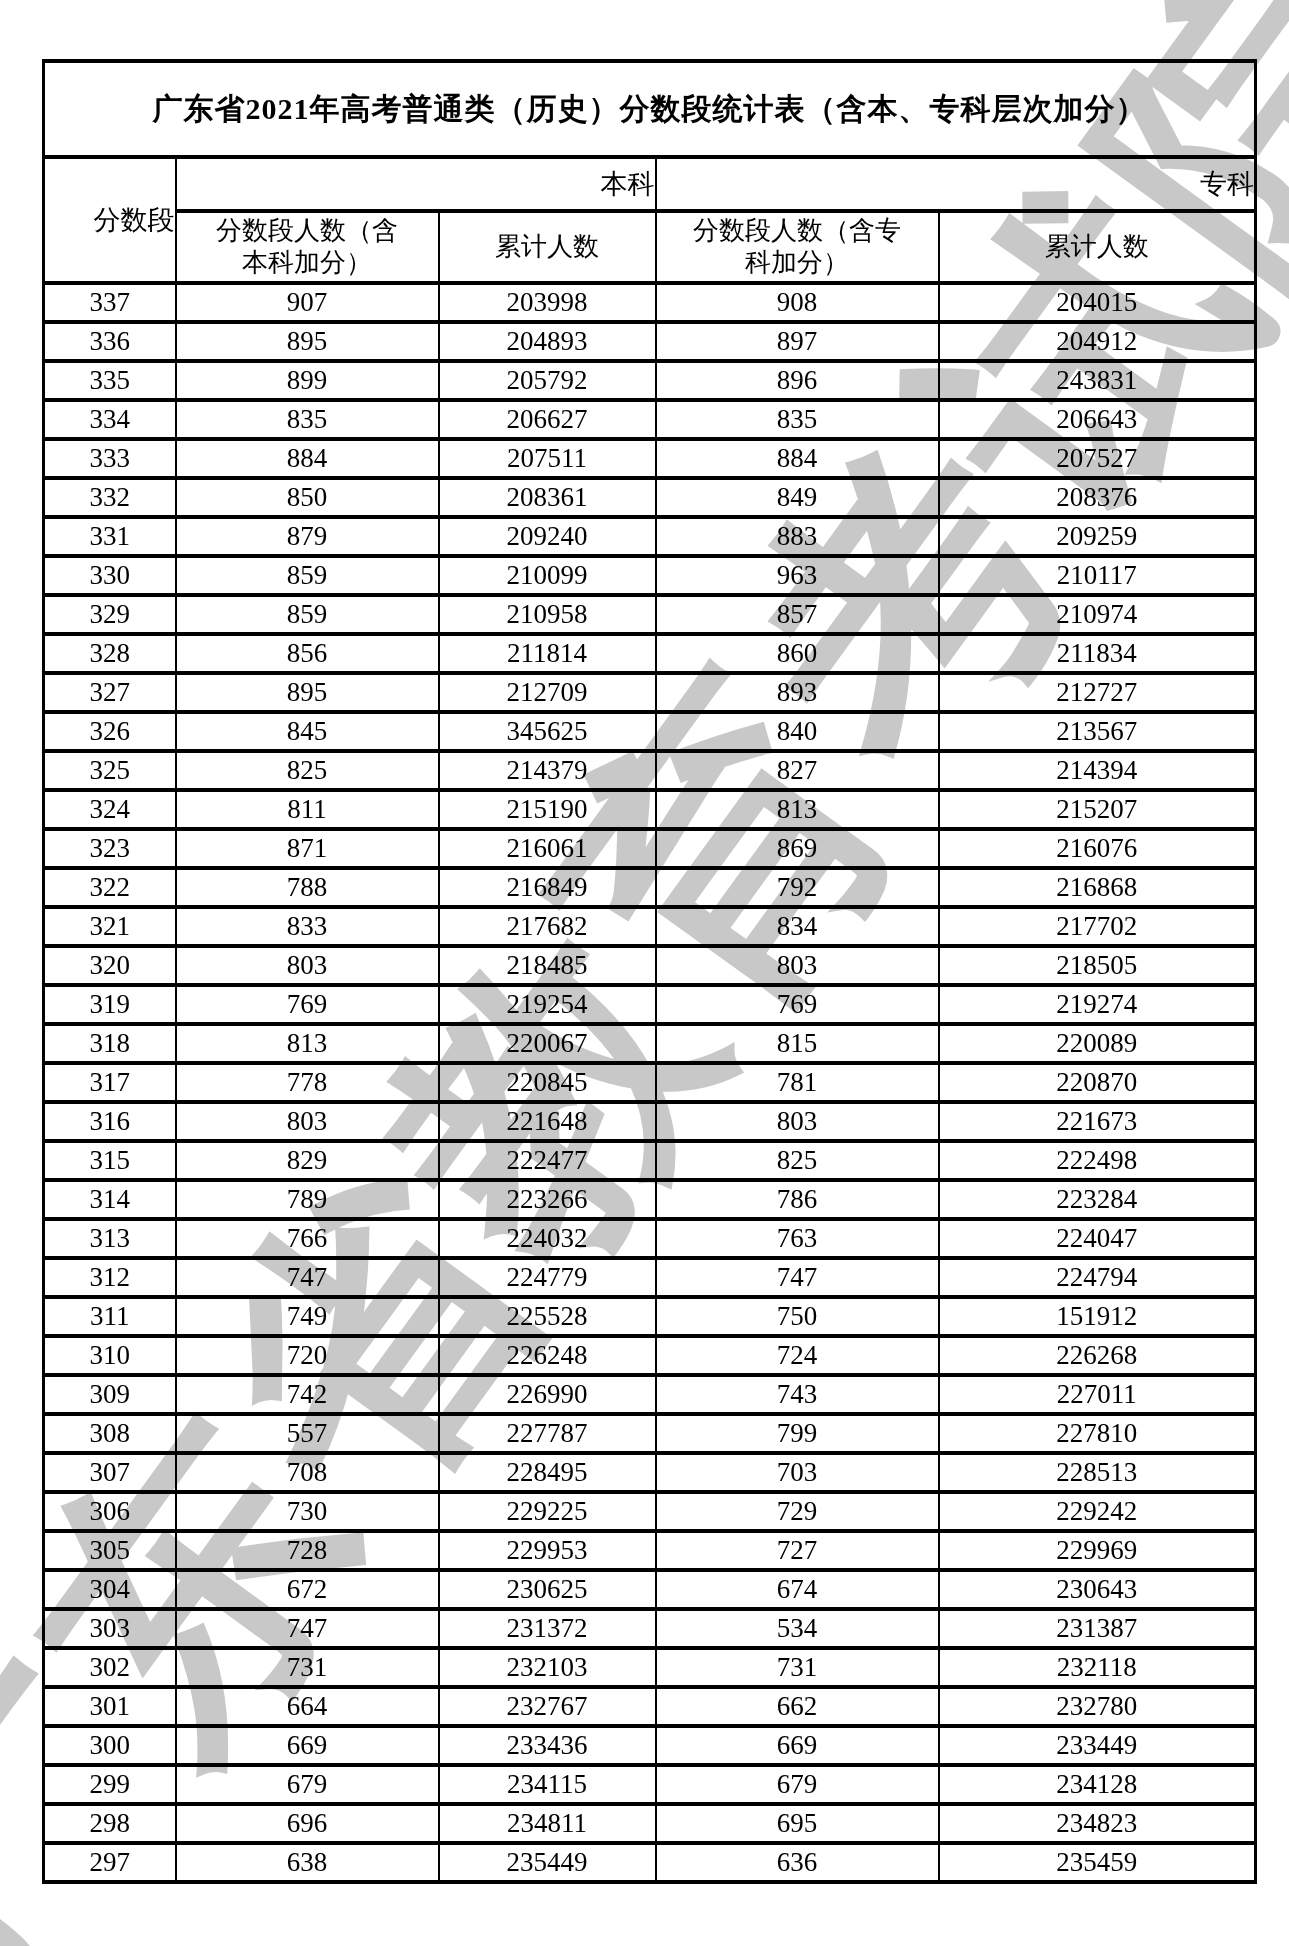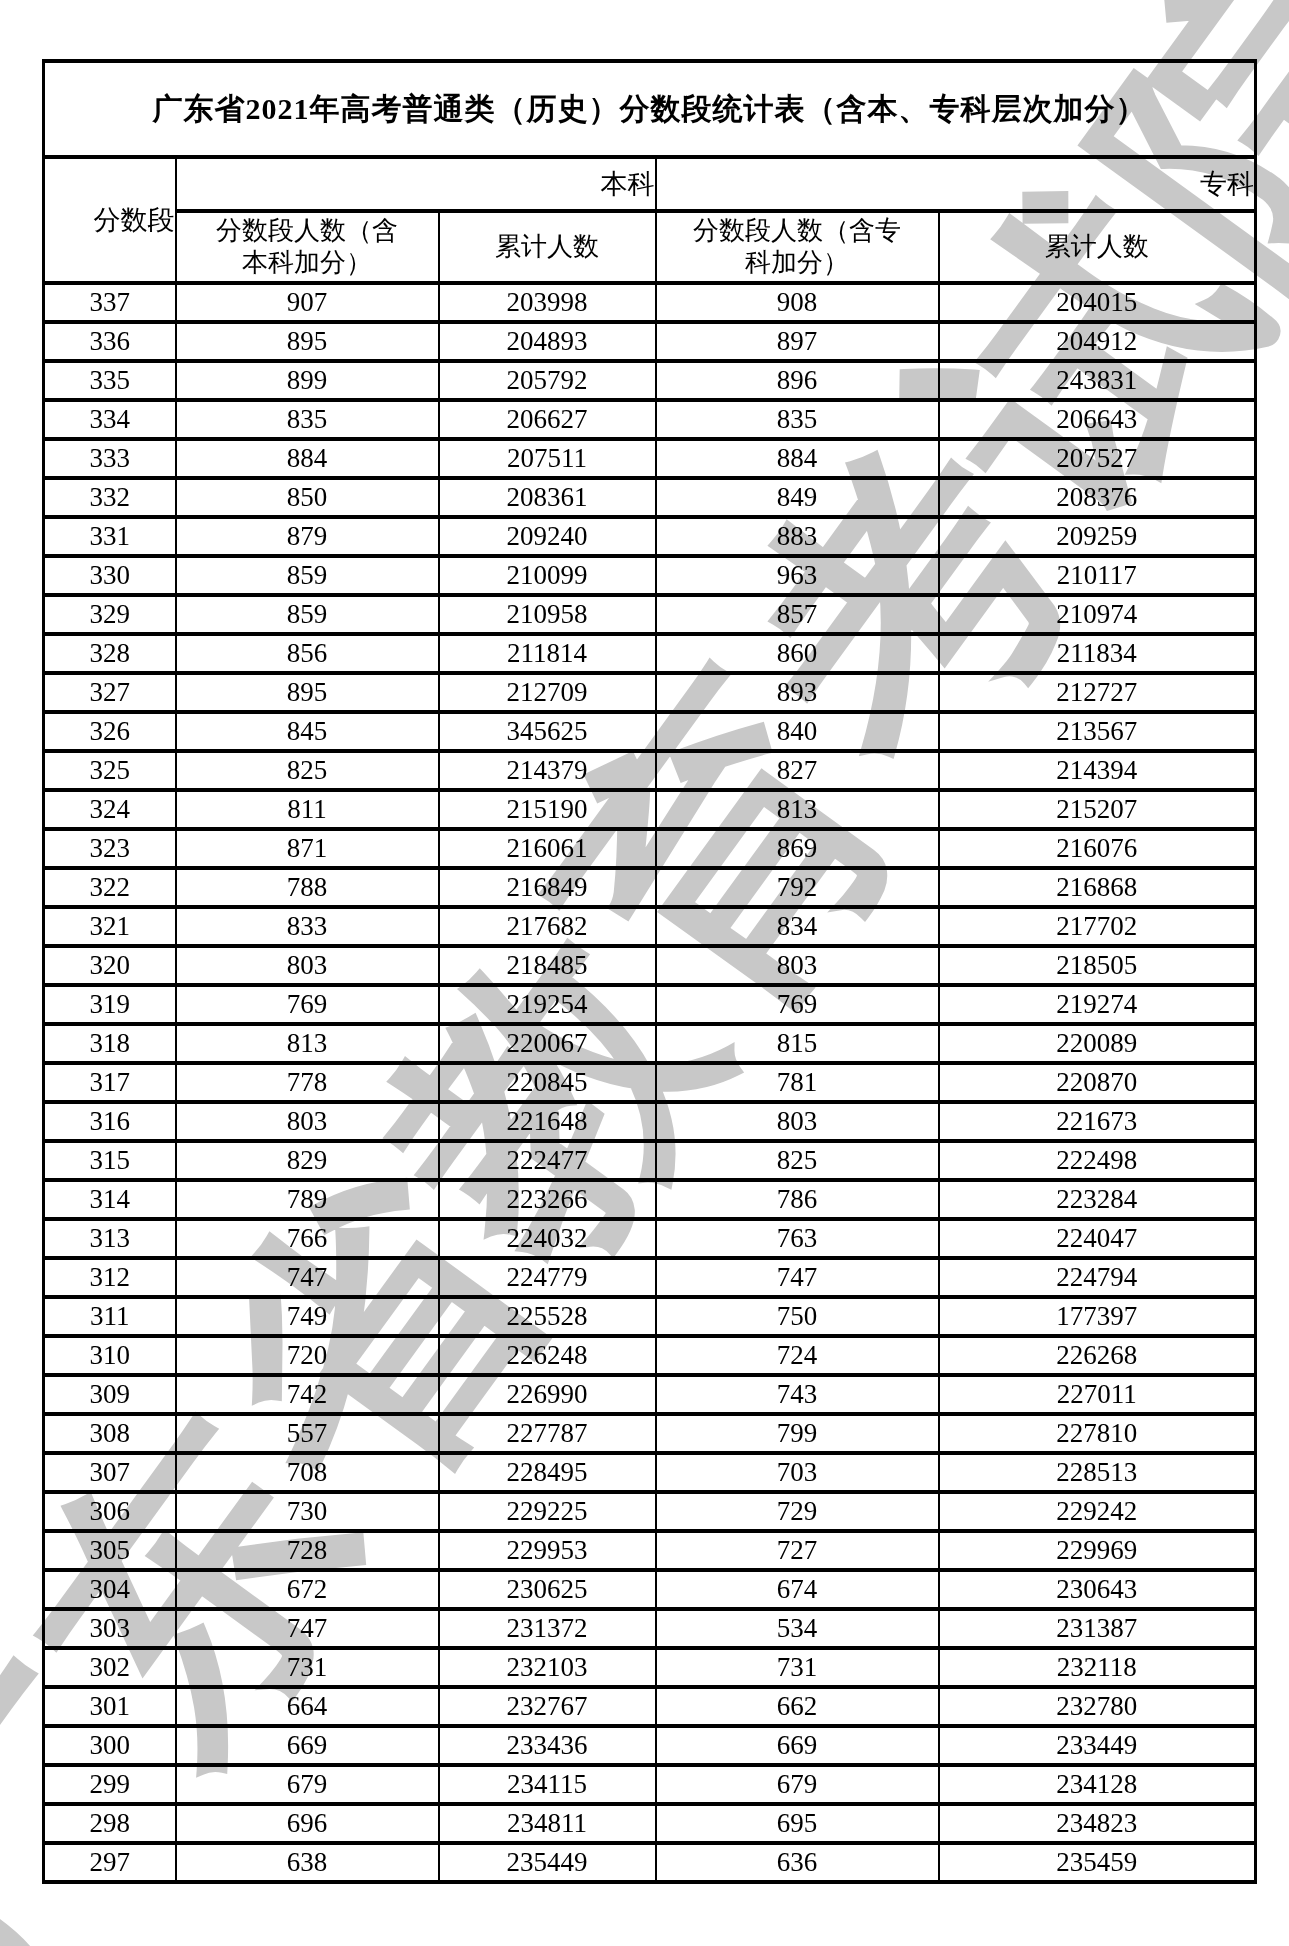--- a/index.html
+++ b/index.html
@@ -292,21 +292,21 @@
         <td>747</td>
         <td>224779</td>
         <td>747</td>
         <td>224794</td>
       </tr>
       <tr>
         <td>311</td>
         <td>749</td>
         <td>225528</td>
         <td>750</td>
-        <td>177397</td>
+        <td>151912</td>
       </tr>
       <tr>
         <td>310</td>
         <td>720</td>
         <td>226248</td>
         <td>724</td>
         <td>226268</td>
       </tr>
       <tr>
         <td>309</td>

